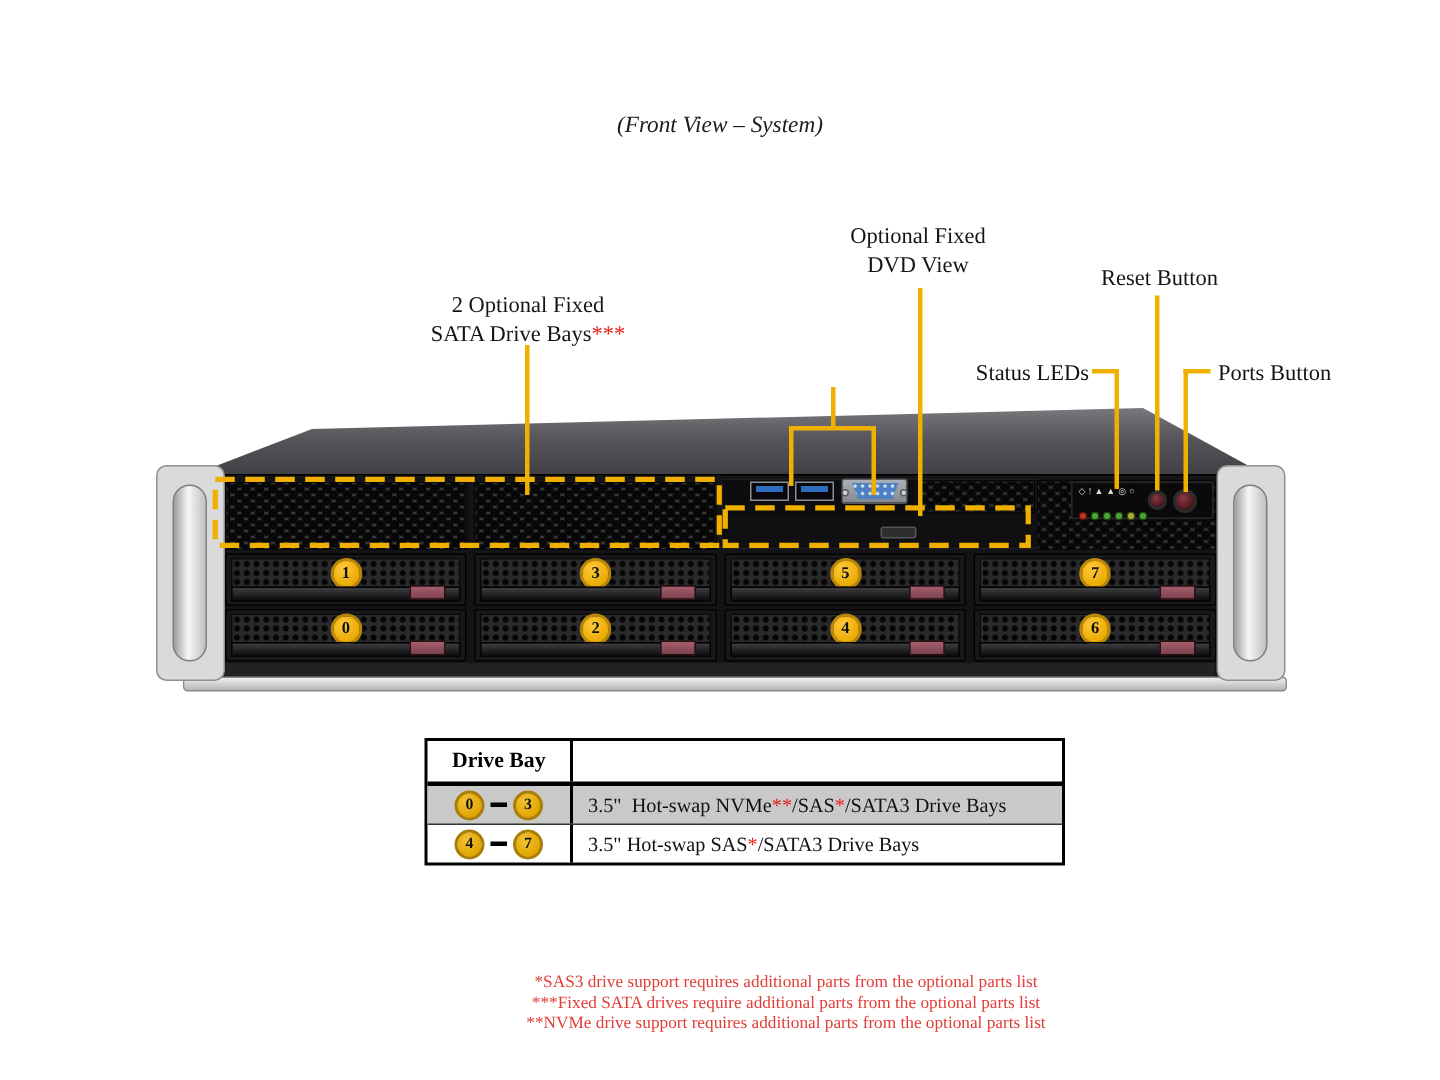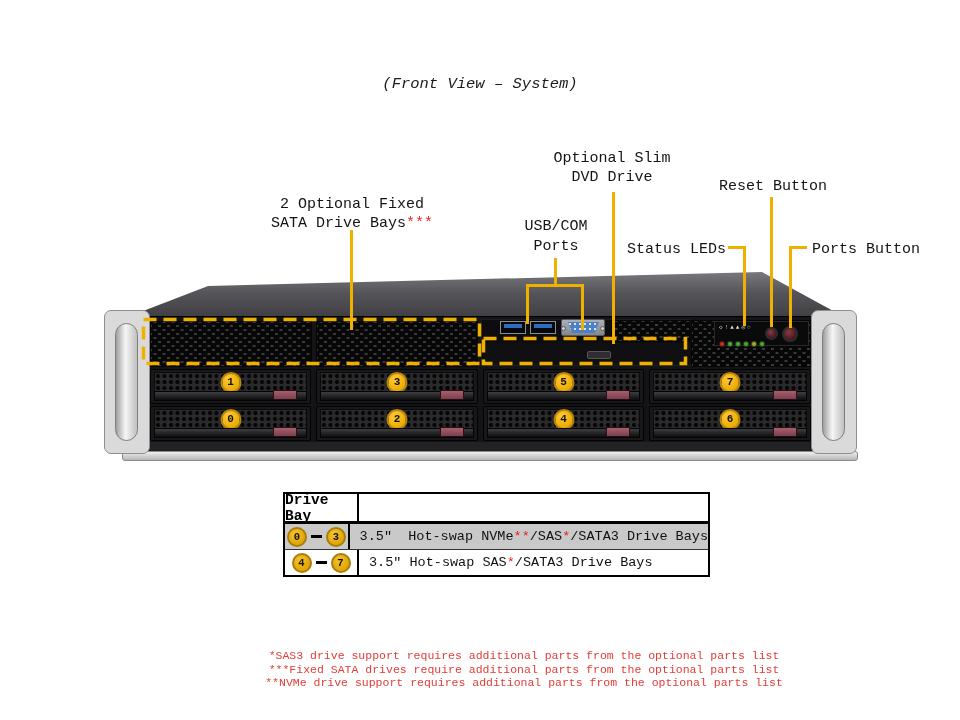--- a/index.html
+++ b/index.html
@@ -1,17 +1,17 @@
 <!DOCTYPE html>
 <html><head>
 <meta charset="utf-8">
 <style>
   html,body{margin:0;padding:0;background:#fff;}
   #canvas{position:relative;width:960px;height:720px;background:#ffffff;overflow:hidden;
-          font-family:Liberation Mono, monospace;}
+          font-family:Liberation Serif, serif;}
   .abs{position:absolute;}
   
   .lbl{position:absolute;font-size:15px;line-height:19px;color:#141414;text-align:center;}
   .red{color:#e8211d;}
   
   .cl{position:absolute;background:#f0b000;}
   
   #topsurface{position:absolute;left:118px;top:270px;width:740px;height:50px;
     background:linear-gradient(180deg,#7b7b80 0%,#55555a 45%,#3d3d41 100%);
     clip-path:polygon(7px 48px,90px 16px,644px 2px,728px 48px);}
@@ -50,21 +50,21 @@
   .latch{position:absolute;right:13px;bottom:3px;width:24px;height:10px;background:linear-gradient(#a85f6c,#7a404e);border:1px solid #2a1016;box-sizing:border-box;}
   #bottomrail{position:absolute;left:2px;top:125px;width:660px;height:10px;background:#222225;}
   #flange{position:absolute;left:122px;top:451px;width:736px;height:10px;border-radius:3px;
     background:linear-gradient(#efefef,#b5b5b5);border:1px solid #8a8a8a;box-sizing:border-box;}
   .ear{position:absolute;top:310px;width:46px;height:144px;background:#dadada;border:1px solid #8f8f8f;border-radius:7px;box-sizing:border-box;}
   .earhandle{position:absolute;left:10px;top:12px;width:23px;height:118px;border-radius:12px;
     background:linear-gradient(90deg,#9e9e9e,#f6f6f6 45%,#c0c0c0);border:1px solid #7f7f7f;box-sizing:border-box;}
   
   #drivetable{position:absolute;left:283px;top:492px;width:427px;border:2px solid #000;background:#fff;box-sizing:border-box;}
   .trow{display:flex;}
-  .c1{width:74px;border-right:2px solid #000;box-sizing:border-box;display:flex;align-items:center;justify-content:center;}
+  .c1{width:97px;border-right:2px solid #000;box-sizing:border-box;display:flex;align-items:center;justify-content:center;}
   .c2{flex:1;display:flex;align-items:center;padding-left:10px;box-sizing:border-box;white-space:pre;}
   .thead{height:27px;border-bottom:3px solid #000;font-weight:bold;font-size:14.5px;}
   .thead .c2{justify-content:center;padding-left:0;}
   .tdata{height:25px;font-size:13.5px;color:#111;}
   .rgray{background:#c9c9c9;border-bottom:1px solid #333;}
   .tbadge{width:20px;height:20px;border-radius:50%;background:radial-gradient(circle at 38% 32%,#f4c235,#dfa400 75%);
     border:2px solid #a87e09;color:#111;font-size:10.5px;font-weight:bold;line-height:16px;text-align:center;box-sizing:border-box;}
   .dash{width:11px;height:3px;background:#000;margin:0 4px;}
   
   #footnotes{position:absolute;left:4px;top:649px;width:960px;text-align:center;color:#e23d37;
@@ -77,26 +77,22 @@
 
 <div id="canvas">
 
   <div id="title">(Front View – System)</div>
 
   <div class="lbl" style="left:252px;top:195px;width:200px;">
     <span>2 Optional Fixed</span><br>
     <span>SATA Drive Bays</span><span class="red">***</span>
   </div>
   <div class="lbl" style="left:532px;top:149px;width:160px;">
-    <span>Optional Slim</span><br>
-    <span>DVD Drive</span>
-  </div>
-  <div class="lbl" style="left:506px;top:217px;width:100px;line-height:20px;">
-    <span>USB/COM</span><br>
-    <span>Ports</span>
+    <span>Optional Fixed</span><br>
+    <span>DVD View</span>
   </div>
   <div class="lbl" style="left:703px;top:177px;width:140px;">Reset Button</div>
   <div class="lbl" style="left:600px;top:240px;width:126px;text-align:right;">Status LEDs</div>
   <div class="lbl" style="left:812px;top:240px;width:140px;text-align:left;">Ports Button</div>
 
   <div id="topsurface"></div>
 
   <div id="face">
 
     <div class="vent" style="left:2px;top:4px;width:162px;height:46px;"></div>

